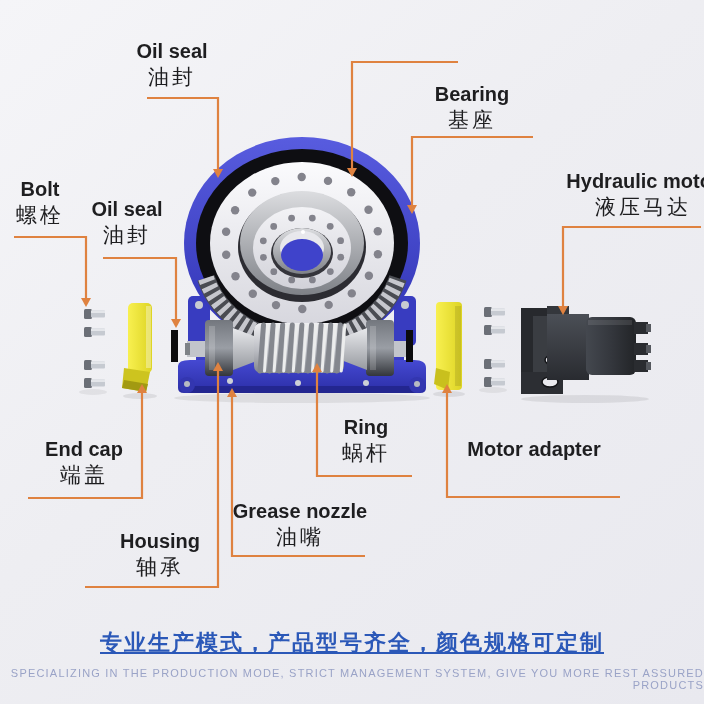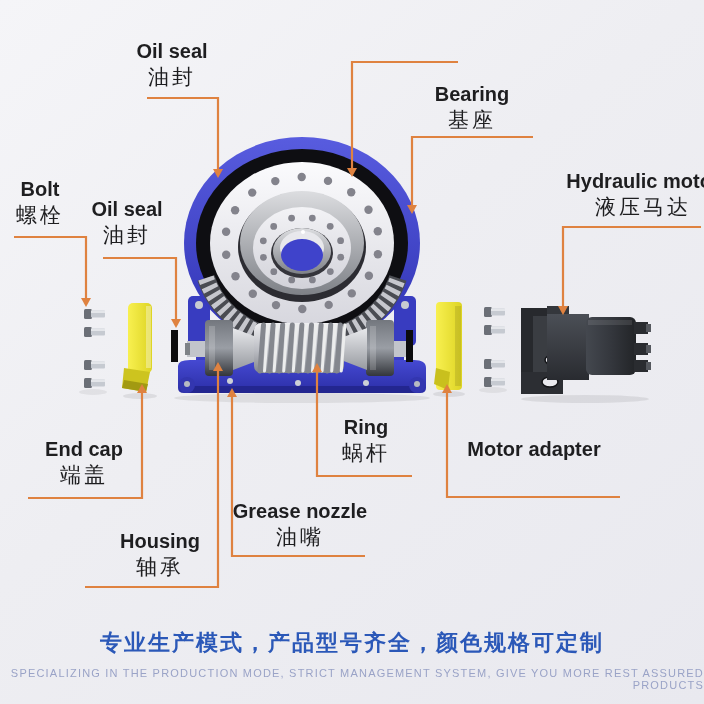--- a/index.html
+++ b/index.html
@@ -11,21 +11,21 @@
   #art{position:absolute;left:0;top:0;}
   .label{
     position:absolute;text-align:center;color:#1e1e20;line-height:1.16;
     white-space:nowrap;transform:translateX(-50%);
   }
   .label .en{display:block;font:600 20px "Liberation Sans",sans-serif;}
   .label .zh{display:block;font:400 21px "DejaVu Serif","Liberation Serif",serif;letter-spacing:3px;}
   .tagline-zh{
     position:absolute;left:0;right:0;top:628px;text-align:center;
     font:700 22px "DejaVu Sans","Liberation Sans",sans-serif;
-    color:#2b58b8;letter-spacing:2px;
+    color:#2b58b8;letter-spacing:2px;text-decoration:underline;
   }
   .tagline-en{
     position:absolute;left:0;right:0;top:667px;text-align:right;
     font:400 11px "Liberation Sans",sans-serif;
     color:#9aa3c7;letter-spacing:1.2px;
   }
 </style>
 </head>
 <body>
 

